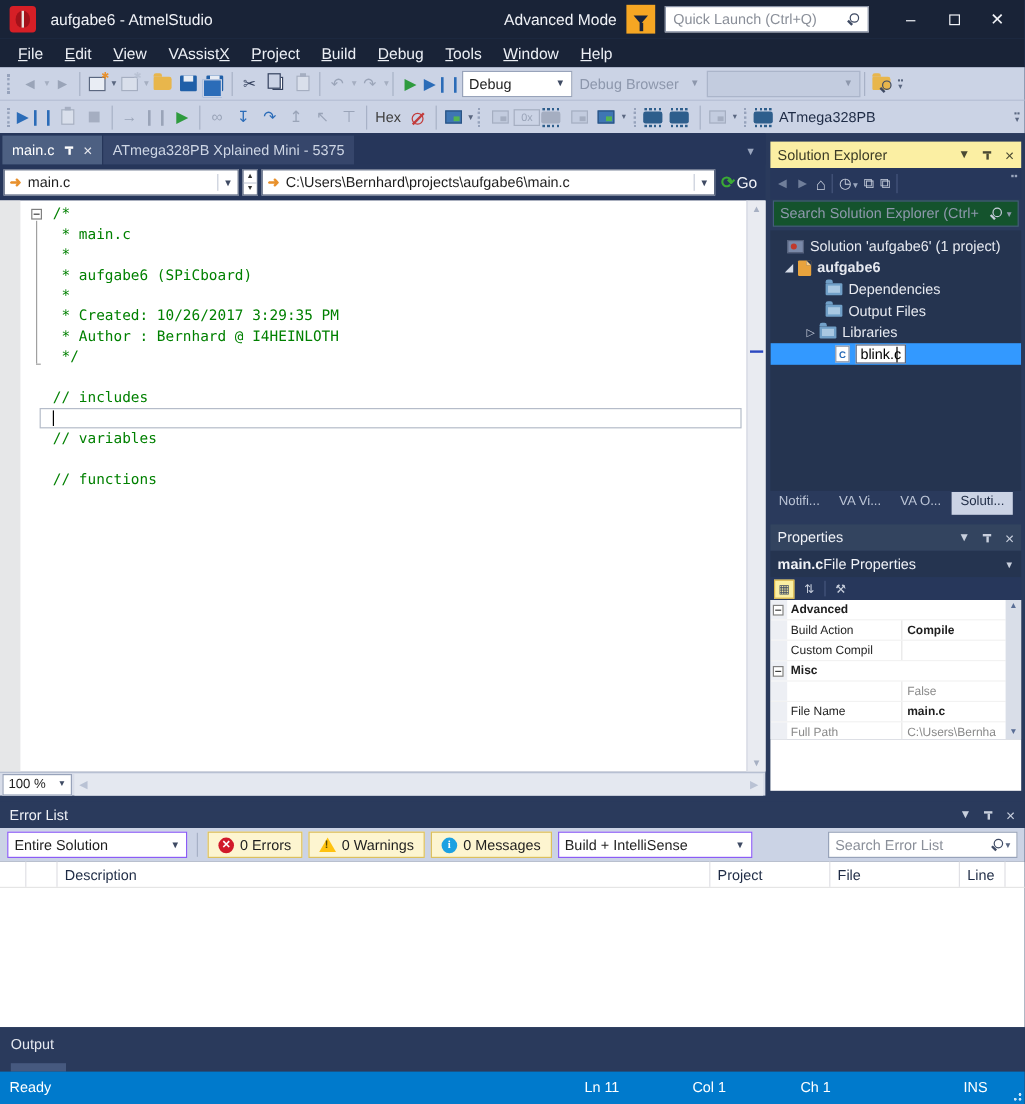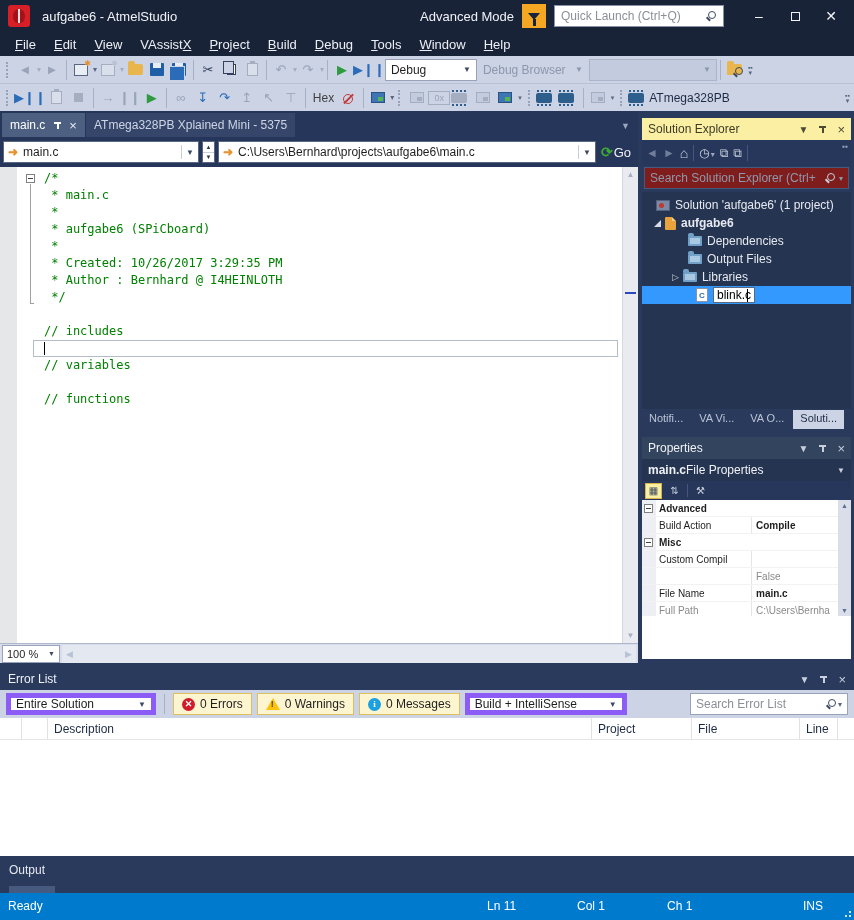--- a/index.html
+++ b/index.html
@@ -138,21 +138,21 @@
   .se-title .ic { color:#4A4A33; }
   .pr-title { background:#33445F; color:#F0F2F7; }
   .pr-title .ic { color:#C8CFDD; }
 
   
   .se-panel { display:flex; flex-direction:column; height:311px; flex:none; }
   .se-toolbar { height:26px; display:flex; align-items:center; gap:5px; padding:0 4px; color:#C8CFDD; font-size:12px; background:#27375B; position:relative; }
   .se-toolbar .nav { color:#707E9A; }
   .se-toolbar .sep2 { width:1px; height:16px; background:#46567C; }
   .se-ovf { position:absolute; right:3px; top:2px; font-size:8px; color:#9AA6BE; }
-  .se-search { height:22px; margin:1px 2px 3px 2px; background:#7f1d1d; border:1px solid #46597E; color:#8E98AC; font-size:12px; display:flex; align-items:center; padding:0 5px; flex:none; }
+  .se-search { height:22px; margin:1px 2px 3px 2px; background:#14532d; border:1px solid #46597E; color:#8E98AC; font-size:12px; display:flex; align-items:center; padding:0 5px; flex:none; }
   .se-search .ph2 { flex:1; white-space:nowrap; overflow:hidden; }
   .mag2 { width:11px; height:11px; position:relative; flex:none; margin:0 2px; }
   .mag2::before { content:""; position:absolute; left:2px; top:0; width:6px; height:6px; border:1.5px solid #C8CFDD; border-radius:50%; }
   .mag2::after { content:""; position:absolute; left:0; top:7px; width:5px; height:1.6px; background:#C8CFDD; transform:rotate(45deg); }
   .tree { flex:1; background:#253450; padding-top:4px; overflow:hidden; }
   .trow { height:18px; display:flex; align-items:center; font-size:12px; color:#E6E9F0; white-space:nowrap; }
   .trow.selected { background:#3399FF; }
   .exp-f { width:0; height:0; border-left:7px solid transparent; border-bottom:7px solid #D6DCE8; margin-right:4px; flex:none; }
   .exp-h { font-size:9px; color:#C8CFDD; margin-right:4px; flex:none; }
   .ti { flex:none; margin-right:5px; position:relative; }
@@ -196,21 +196,21 @@
   .pg-scroll .ar.up { top:2px; } .pg-scroll .ar.dn { bottom:2px; }
   .pr-fill { background:#FFFFFF; flex:1; }
 
   
   .gap3 { height:3px; }
   .error-list { height:188px; display:flex; flex-direction:column; background:#2A3A5C; }
   .el-title { height:22px; display:flex; align-items:center; font-size:12px; color:#F0F2F7; padding:0 8px; flex:none; }
   .el-title .ic { margin-left:10px; font-size:10px; color:#C8CFDD; display:flex; align-items:center; }
   .el-title .sp { flex:1; }
   .el-toolbar { height:28px; background:#CBD3E5; display:flex; align-items:center; padding:0 6px; gap:5px; flex:none; }
-  .el-combo { background:#fff; border:5px solid #8b5cf6; height:22px; display:flex; align-items:center; font-size:12px; color:#1E1E1E; padding:0 5px; }
+  .el-combo { background:#fff; border:1px solid #8b5cf6; height:22px; display:flex; align-items:center; font-size:12px; color:#1E1E1E; padding:0 5px; }
   .el-combo .car { font-size:8px; color:#3E4A63; margin-left:8px; }
   .el-c1 { width:150px; } .el-c2 { width:162px; }
   .cnt-btn { height:22px; display:flex; align-items:center; gap:5px; padding:0 8px; background:#FDF5D0; border:1px solid #DCC05E; font-size:12px; color:#1E1E1E; white-space:nowrap; }
   .err-ic { width:13px; height:13px; border-radius:50%; background:#D11A2A; color:#fff; font-size:9px; font-weight:bold; display:flex; align-items:center; justify-content:center; }
   .warn-ic { width:0; height:0; border-left:7px solid transparent; border-right:7px solid transparent; border-bottom:12px solid #FFC20E; position:relative; }
   .warn-ic::after { content:"!"; position:absolute; left:-2px; top:1px; font-size:9px; font-weight:bold; color:#5B4A00; }
   .info-ic { width:13px; height:13px; border-radius:50%; background:#1BA1E2; color:#fff; font-size:9px; font-weight:bold; font-family:"Liberation Serif",serif; display:flex; align-items:center; justify-content:center; }
   .el-search { width:158px; height:22px; margin-left:auto; background:#fff; border:1px solid #98A3BA; display:flex; align-items:center; padding:0 5px; font-size:12px; color:#8A8F99;justify-content:space-between; }
   .el-search .ph { flex:1; white-space:nowrap; overflow:hidden; }
   .el-header { height:22px; background:#FFFFFF; display:flex; align-items:center; font-size:12px; color:#1E2B45; border-bottom:1px solid #E5E5E5; flex:none; }
@@ -578,29 +578,29 @@
                 <span class="minus"></span>
               </span>
             <span class="pname pcat">Advanced</span>
           </div>
           <div class="prow">
             <span class="pmargin"></span>
             <span class="pname">Build Action</span>
             <span class="pval bold">Compile</span>
           </div>
           <div class="prow">
+            <span class="pmargin"></span>
+            <span class="pname">Custom Compil</span>
+            <span class="pval"></span>
+          </div>
+          <div class="prow">
             <span class="pmargin">
                 <span class="minus"></span>
               </span>
             <span class="pname pcat">Misc</span>
-          </div>
-          <div class="prow">
-            <span class="pmargin"></span>
-            <span class="pname">Custom Compil</span>
-            <span class="pval"></span>
           </div>
           <div class="prow">
             <span class="pmargin"></span>
             <span class="pname"></span>
             <span class="pval gray">False</span>
           </div>
           <div class="prow">
             <span class="pmargin"></span>
             <span class="pname">File Name</span>
             <span class="pval bold">main.c</span>

